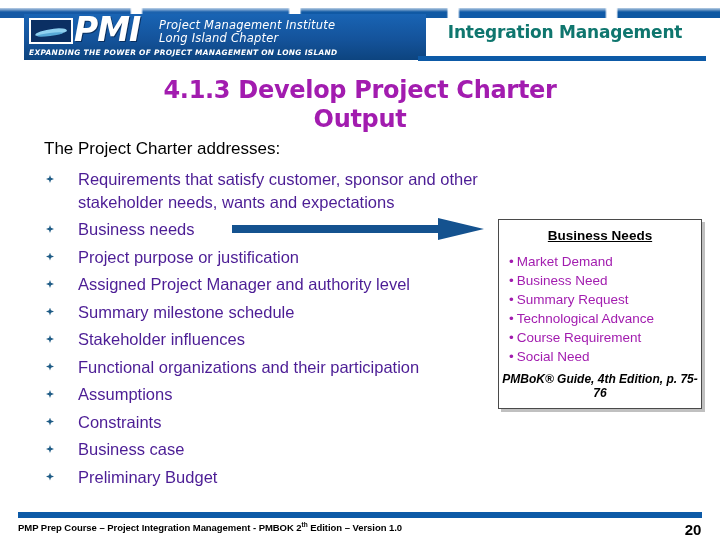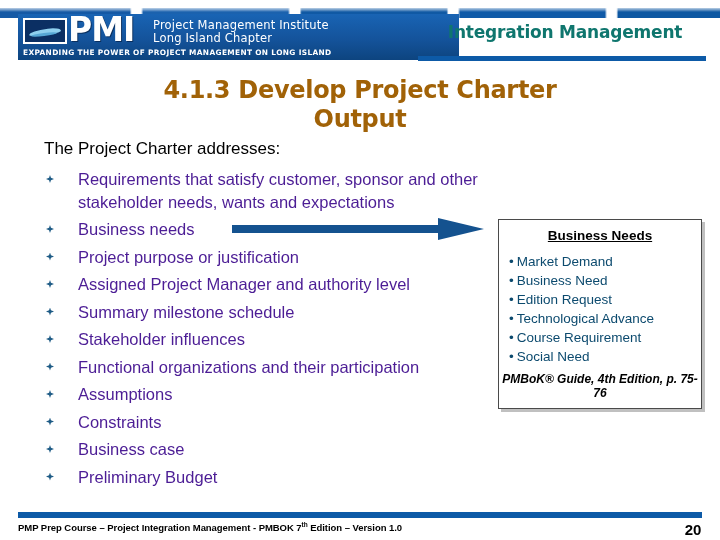--- a/index.html
+++ b/index.html
@@ -24,23 +24,24 @@
        #ffffff 84.3%, #ffffff 85.6%,
        #0d57a2 85.9%, #0d57a2 100%);
   }
   .topband-fade{
     position:absolute;left:0;top:8px;width:720px;height:4px;
     background:linear-gradient(180deg,rgba(255,255,255,.72),rgba(255,255,255,0));
   }
 
   
   .logo-box{
-    position:absolute;left:18px;top:14px;width:441px;height:46px;
+    position:absolute;left:24px;top:14px;width:402px;height:46px;
     background:linear-gradient(180deg,#1964b4 0%,#14539b 55%,#0d447f 100%);
     overflow:hidden;
+    font-style:italic;
   }
   .logo-mark{
     position:absolute;left:5px;top:4px;width:44px;height:26px;
     background:#0b2f63;border:2px solid #ffffff;box-sizing:border-box;
   }
   .logo-mark .island{
     position:absolute;left:4px;top:9px;width:32px;height:6px;
     background:#8fd0ef;border-radius:60% 40% 55% 45%/70% 60% 40% 30%;
     transform:rotate(-7deg);
   }
@@ -76,21 +77,21 @@
   }
   .header-rule{
     position:absolute;left:418px;top:56px;width:288px;height:5px;
     background:#0d5aa7;
   }
 
   
   .slide-title{
     position:absolute;left:60px;top:76px;width:600px;
     text-align:center;
-    color:#a16207;font-weight:bold;font-size:24px;line-height:29px;
+    color:#a21caf;font-weight:bold;font-size:24px;line-height:29px;
     font-family:"DejaVu Sans", sans-serif;
     letter-spacing:-.3px;
   }
 
   
   .lead{
     position:absolute;left:44px;top:139px;
     font-size:17px;color:#000;
     font-family:"Liberation Sans", sans-serif;
   }
@@ -136,21 +137,21 @@
     box-sizing:border-box;
   }
   .bn-title{
     margin:8px 0 0 0;text-align:center;
     font-size:13.5px;font-weight:bold;color:#000;
     text-decoration:underline;
     font-family:"Liberation Sans", sans-serif;
   }
   .bn-list{margin:9px 0 0 0;padding:0 0 0 10px;list-style:none;}
   .bn-list li{
-    font-size:13.5px;line-height:19px;color:#0c4a6e;
+    font-size:13.5px;line-height:19px;color:#a21caf;
     font-family:"Liberation Sans", sans-serif;
     white-space:nowrap;
   }
   .bn-list li .dot{margin-right:3px;}
   .bn-cite{
     position:absolute;left:0;right:0;bottom:8px;
     text-align:center;
     font-size:12px;font-style:italic;font-weight:bold;color:#000;
     font-family:"Liberation Sans", sans-serif;
   }
@@ -243,25 +244,25 @@
   <div class="arrow">
     <div class="shaft"></div>
     <div class="head"></div>
   </div>
 
   <div class="bn-box">
     <div class="bn-title">Business Needs</div>
     <ul class="bn-list">
       <li><span class="dot">•</span><span>Market Demand</span></li>
       <li><span class="dot">•</span><span>Business Need</span></li>
-      <li><span class="dot">•</span><span>Edition Request</span></li>
+      <li><span class="dot">•</span><span>Summary Request</span></li>
       <li><span class="dot">•</span><span>Technological Advance</span></li>
       <li><span class="dot">•</span><span>Course Requirement</span></li>
       <li><span class="dot">•</span><span>Social Need</span></li>
     </ul>
     <div class="bn-cite">PMBoK® Guide, 4th Edition, p. 75-76</div>
   </div>
 
   <div class="footer-rule"></div>
-  <div class="footer-text"><span>PMP Prep Course – Project Integration Management - PMBOK 7</span><sup>th</sup><span> Edition – Version 1.0</span></div>
+  <div class="footer-text"><span>PMP Prep Course – Project Integration Management - PMBOK 2</span><sup>th</sup><span> Edition – Version 1.0</span></div>
   <div class="footer-page">20</div>
 
 </div>
 
 </body></html>

